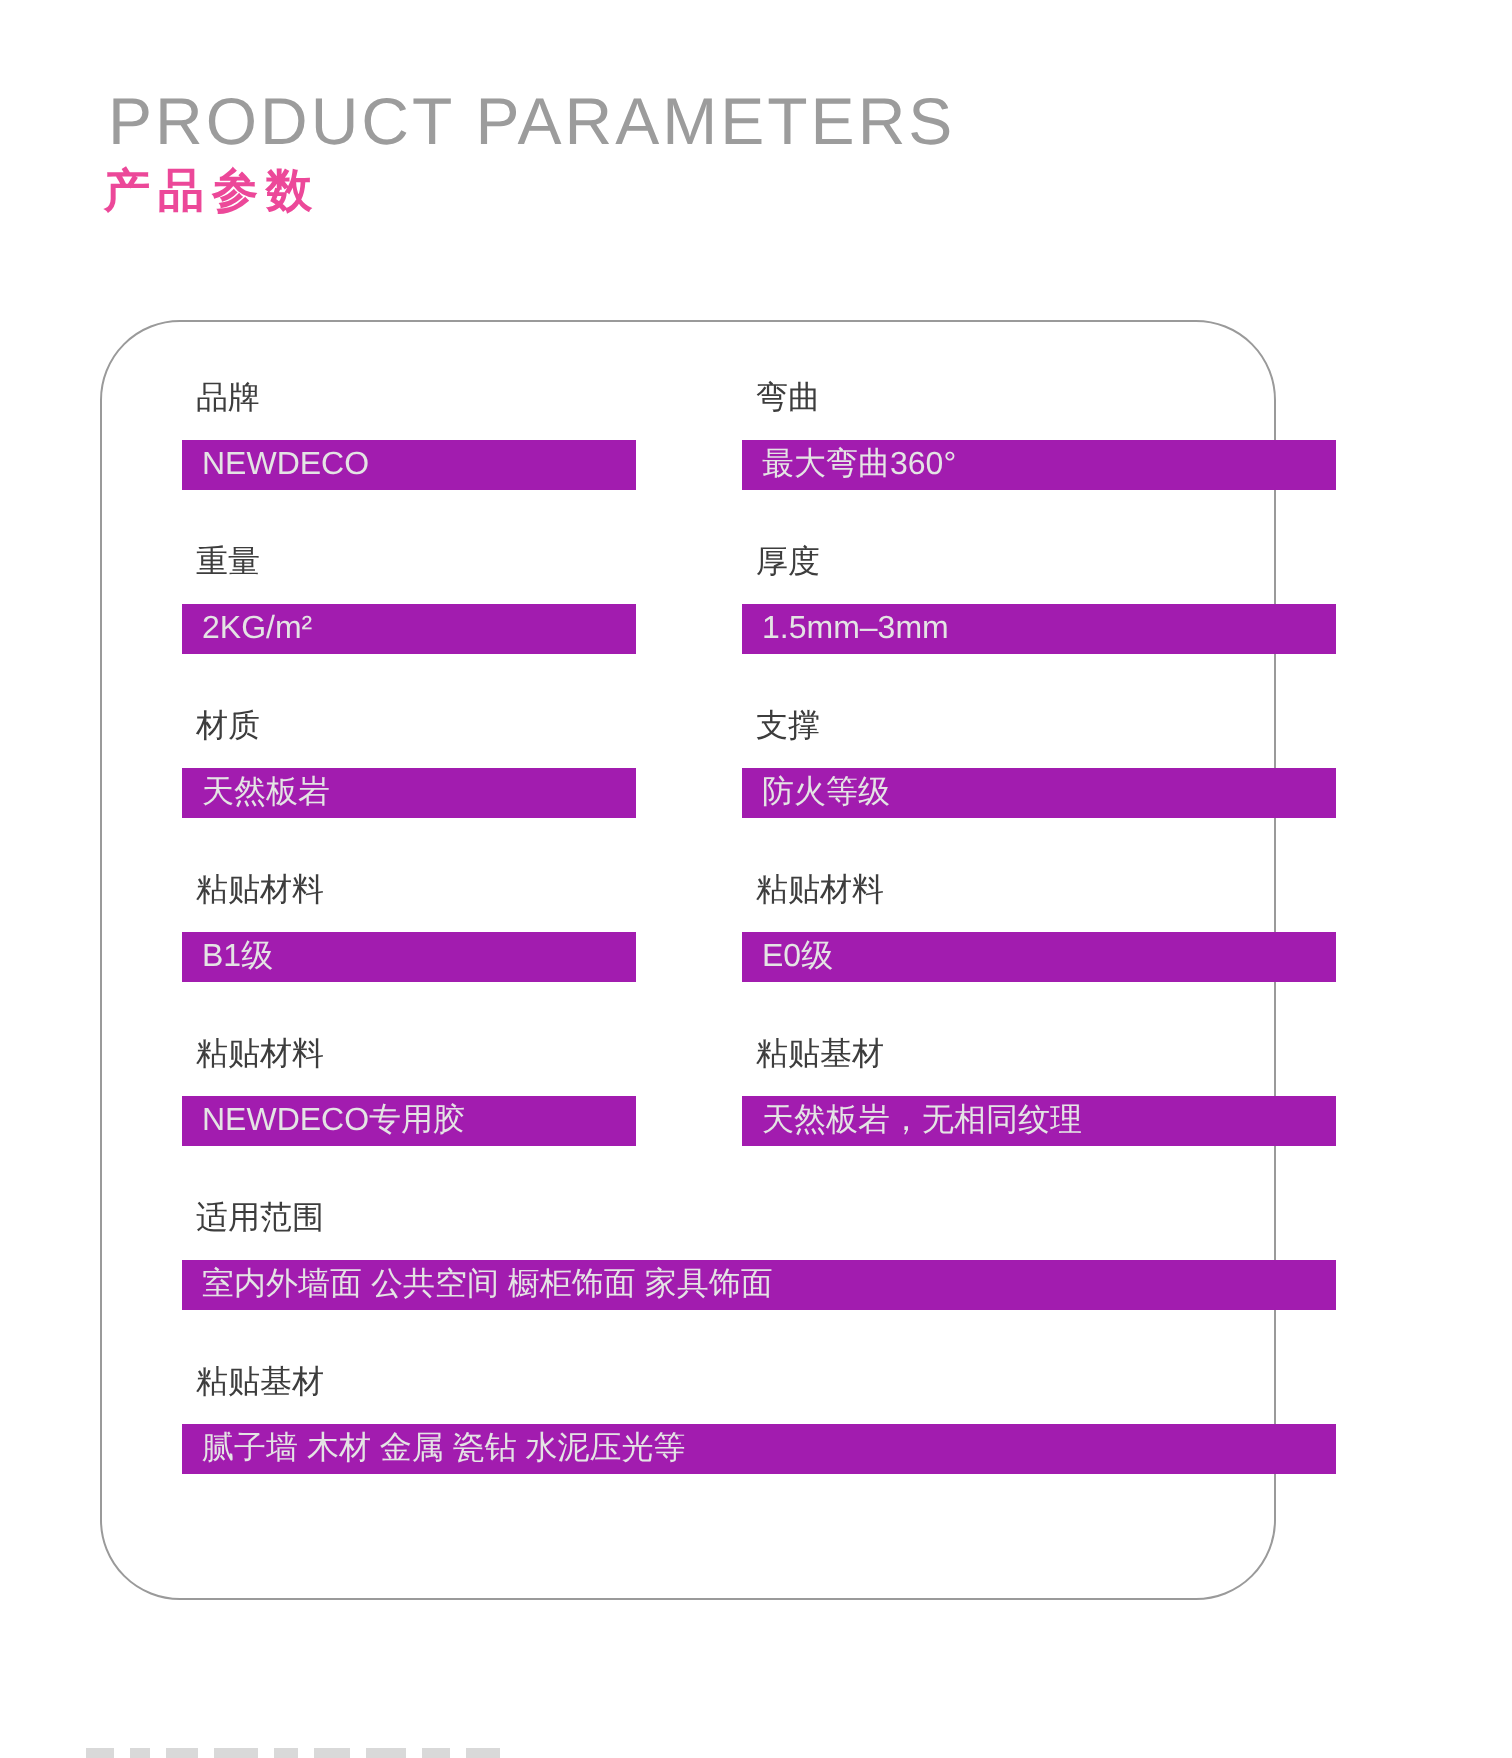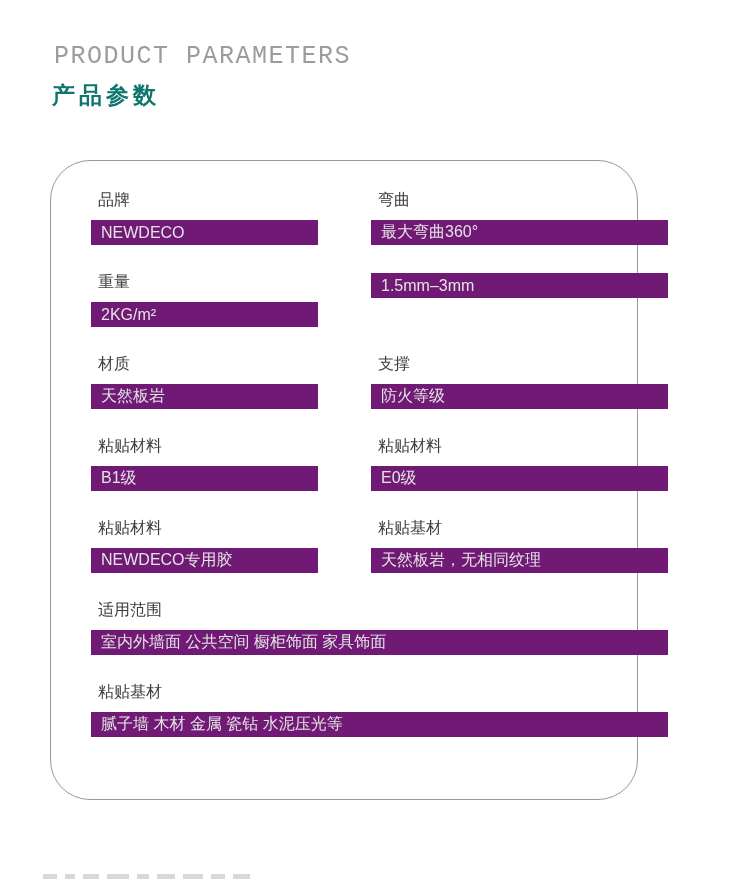--- a/index.html
+++ b/index.html
@@ -11,34 +11,33 @@
     position: relative;
     overflow: hidden;
   }
   .page { position: absolute; inset: 0; }
 
   
   .title-en {
     position: absolute;
     left: 54px;
     top: 42px;
-    font-size: 25px;
+    font-size: 33px;
     letter-spacing: 1.5px;
     color: #9c9c9c;
     font-weight: 400;
     white-space: nowrap;
-    font-family: Liberation Mono, monospace;
   }
   .title-zh {
     position: absolute;
     left: 52px;
     top: 80px;
     font-size: 23px;
     letter-spacing: 4px;
-    color: #0f766e;
+    color: #ec4899;
     font-weight: 700;
     white-space: nowrap;
   }
 
   
   .panel {
     position: absolute;
     left: 50px;
     top: 160px;
     width: 588px;
@@ -59,21 +58,21 @@
   .cell.full { grid-column: 1 / 3; }
   .param-label {
     font-size: 16px;
     line-height: 17px;
     color: #3d3d3d;
     margin: 0 0 12px 7px;
     white-space: nowrap;
   }
   .param-bar {
     height: 25px;
-    background: #701a75;
+    background: #a21caf;
     display: flex;
     align-items: center;
     padding-left: 10px;
     box-sizing: border-box;
   }
   .param-value {
     font-size: 16px;
     color: #e4e4e4;
     white-space: nowrap;
   }
@@ -127,20 +126,21 @@
         </div>
       </div>
 
       <div class="cell">
         <div class="param-label">重量</div>
         <div class="param-bar">
           <span class="param-value">2KG/m²</span>
         </div>
       </div>
       <div class="cell">
+        <div class="param-label">厚度</div>
         <div class="param-bar">
           <span class="param-value">1.5mm–3mm</span>
         </div>
       </div>
 
       <div class="cell">
         <div class="param-label">材质</div>
         <div class="param-bar">
           <span class="param-value">天然板岩</span>
         </div>

